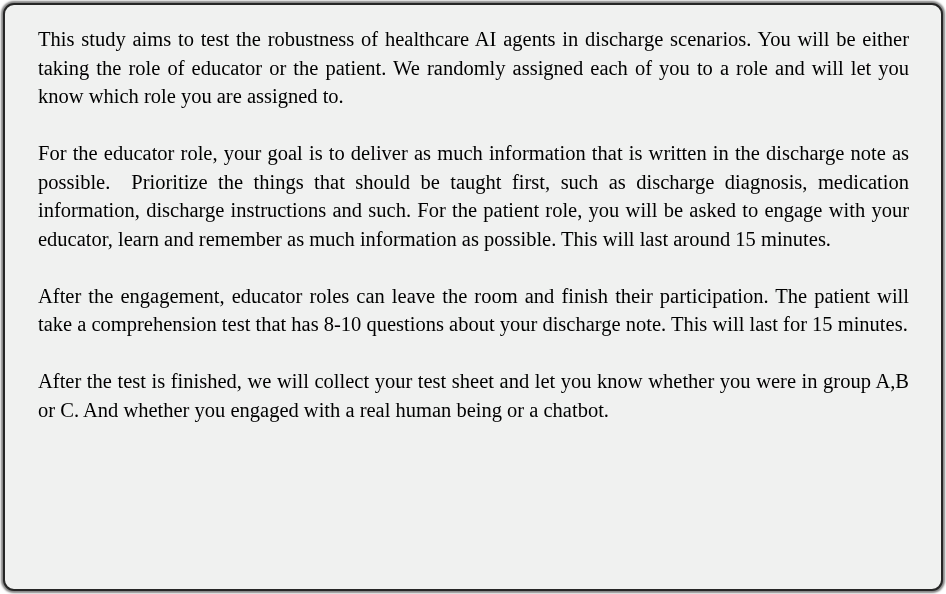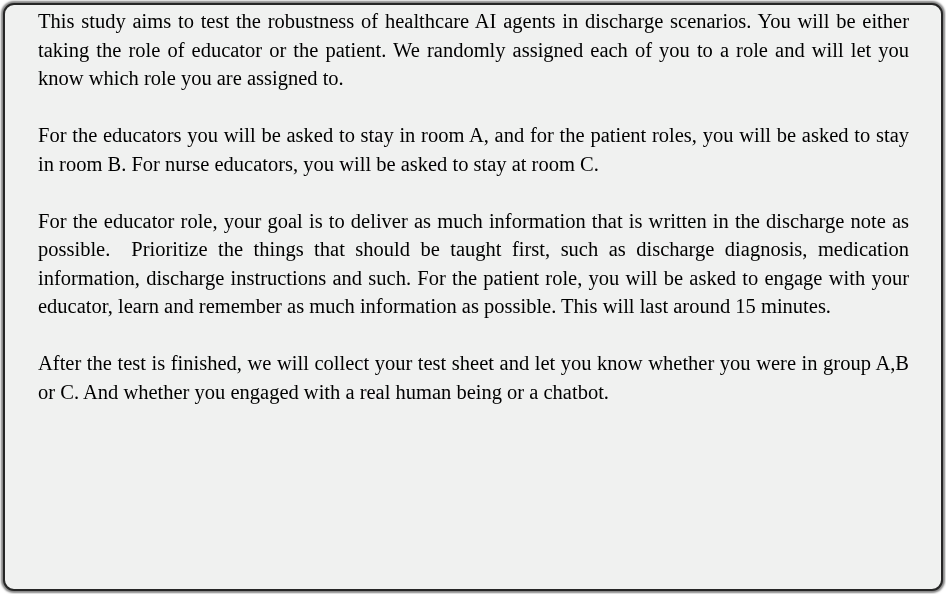--- a/index.html
+++ b/index.html
@@ -17,36 +17,36 @@
     position: absolute;
     top: 3px;
     left: 3px;
     right: 3px;
     bottom: 3px;
     box-sizing: border-box;
     background: var(--box_fill, #f0f1f0);
     border: 2.5px solid var(--box_border, #262626);
     border-radius: 11px;
     box-shadow: 0 0 2px 2px rgba(110,110,110,0.85);
-    padding: 2px 32px 0 33px;
+    padding: 20px 32px 0 33px;
     overflow: hidden;
   }
   .instruction-box p {
     margin: 0 0 28.5px 0;
     font-size: 20.5px;
     line-height: 28.5px;
     color: var(--text_color, #000000);
     text-align: justify;
     text-justify: inter-word;
   }
   .instruction-box p:last-child {
     margin-bottom: 7px;
   }
 </style>
 </head>
 <body>
 
 <div class="instruction-box">
   <p>This study aims to test the robustness of healthcare AI agents in discharge scenarios. You will be either taking the role of educator or the patient. We randomly assigned each of you to a role and will let you know which role you are assigned to.</p>
-  <p>For the educators you will be asked to stay in room A, and for the patient roles, you will be asked to stay in room B. For nurse educators, you will be asked to stay at room C.</p>
   <p>For the educator role, your goal is to deliver as much information that is written in the discharge note as possible.&nbsp; Prioritize the things that should be taught first, such as discharge diagnosis, medication information, discharge instructions and such. For the patient role, you will be asked to engage with your educator, learn and remember as much information as possible. This will last around 15 minutes.</p>
+  <p>After the engagement, educator roles can leave the room and finish their participation. The patient will take a comprehension test that has 8-10 questions about your discharge note. This will last for 15 minutes.</p>
   <p>After the test is finished, we will collect your test sheet and let you know whether you were in group A,B or C. And whether you engaged with a real human being or a chatbot.</p>
 </div>
 
 </body></html>

